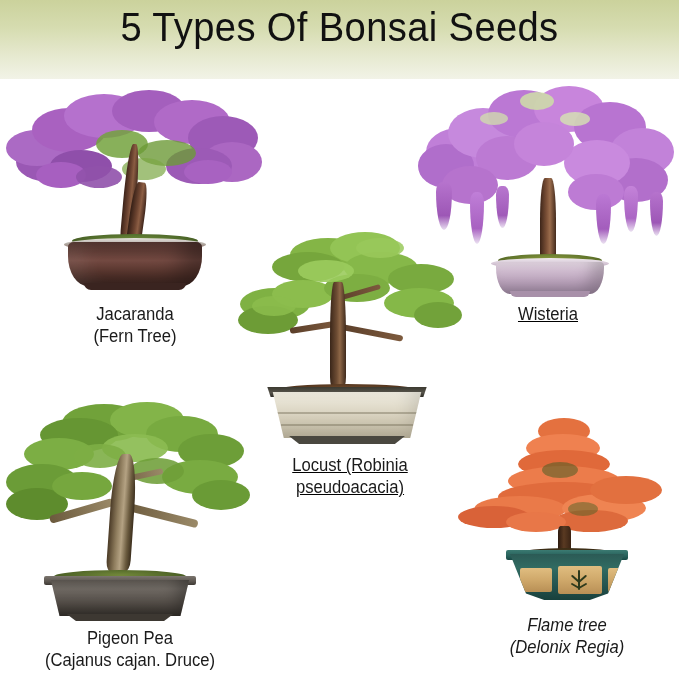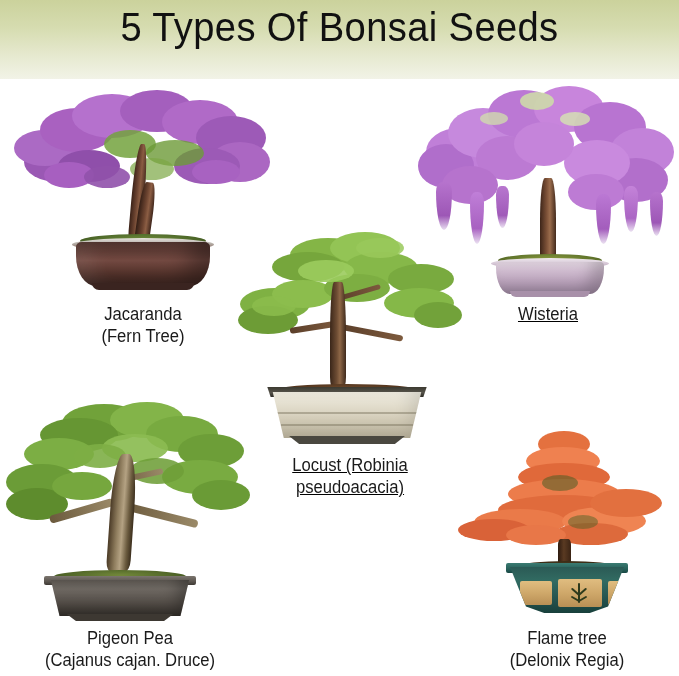--- a/index.html
+++ b/index.html
@@ -46,25 +46,25 @@
     color: #1a1a1a;
     font-size: 17.5px;
     font-weight: 300;
     line-height: 1.28;
     font-family: "Liberation Sans", sans-serif;
     transform: scaleX(0.95);
     white-space: pre-line;
   }
 
   
-  #card-jacaranda { left: 14px;   top: 82px;  width: 258px; }
+  #card-jacaranda { left: 6px;   top: 82px;  width: 258px; }
   #card-wisteria  { left: 418px; top: 82px;  width: 260px; text-decoration: underline; }
   #card-locust    { left: 238px; top: 224px; width: 224px; text-decoration: underline; }
   #card-pigeonpea { left: 6px;   top: 398px; width: 248px; }
-  #card-flametree { left: 458px; top: 429px; width: 218px; }
+  #card-flametree { left: 458px; top: 416px; width: 218px; font-style: italic; }
 
   #card-jacaranda .plant-figure { height: 220px; }
   #card-wisteria  .plant-figure { height: 220px; }
   #card-locust    .plant-figure { height: 228px; }
   #card-pigeonpea .plant-figure { height: 228px; }
   #card-flametree .plant-figure { height: 196px; }
 
   #card-jacaranda .plant-caption { margin-top: 1px; }
   #card-wisteria  .plant-caption { margin-top: 1px; }
   #card-locust    .plant-caption { margin-top: 2px; }

